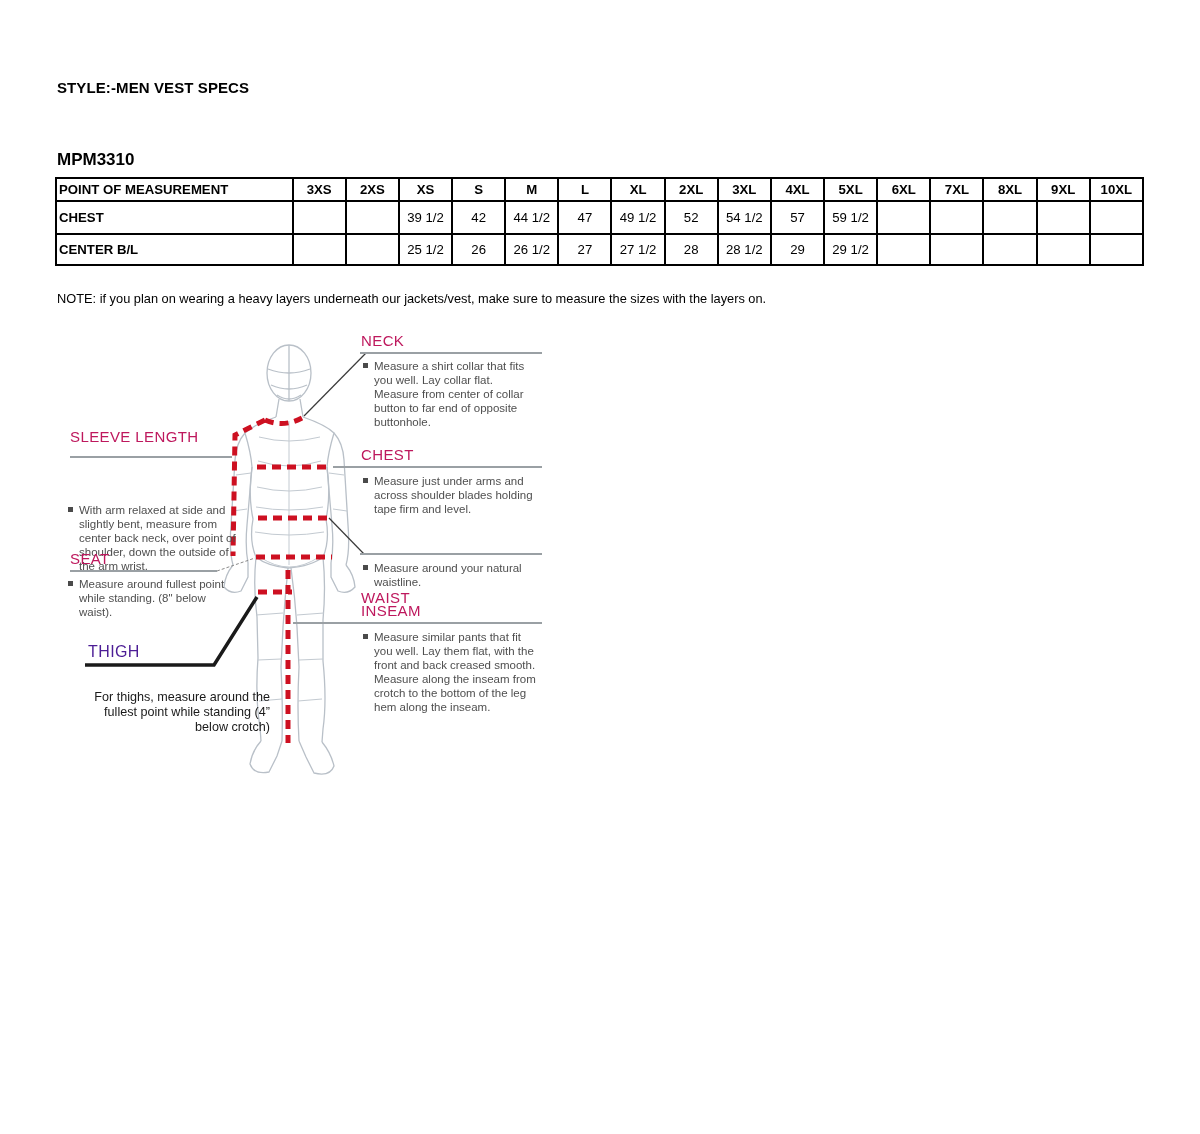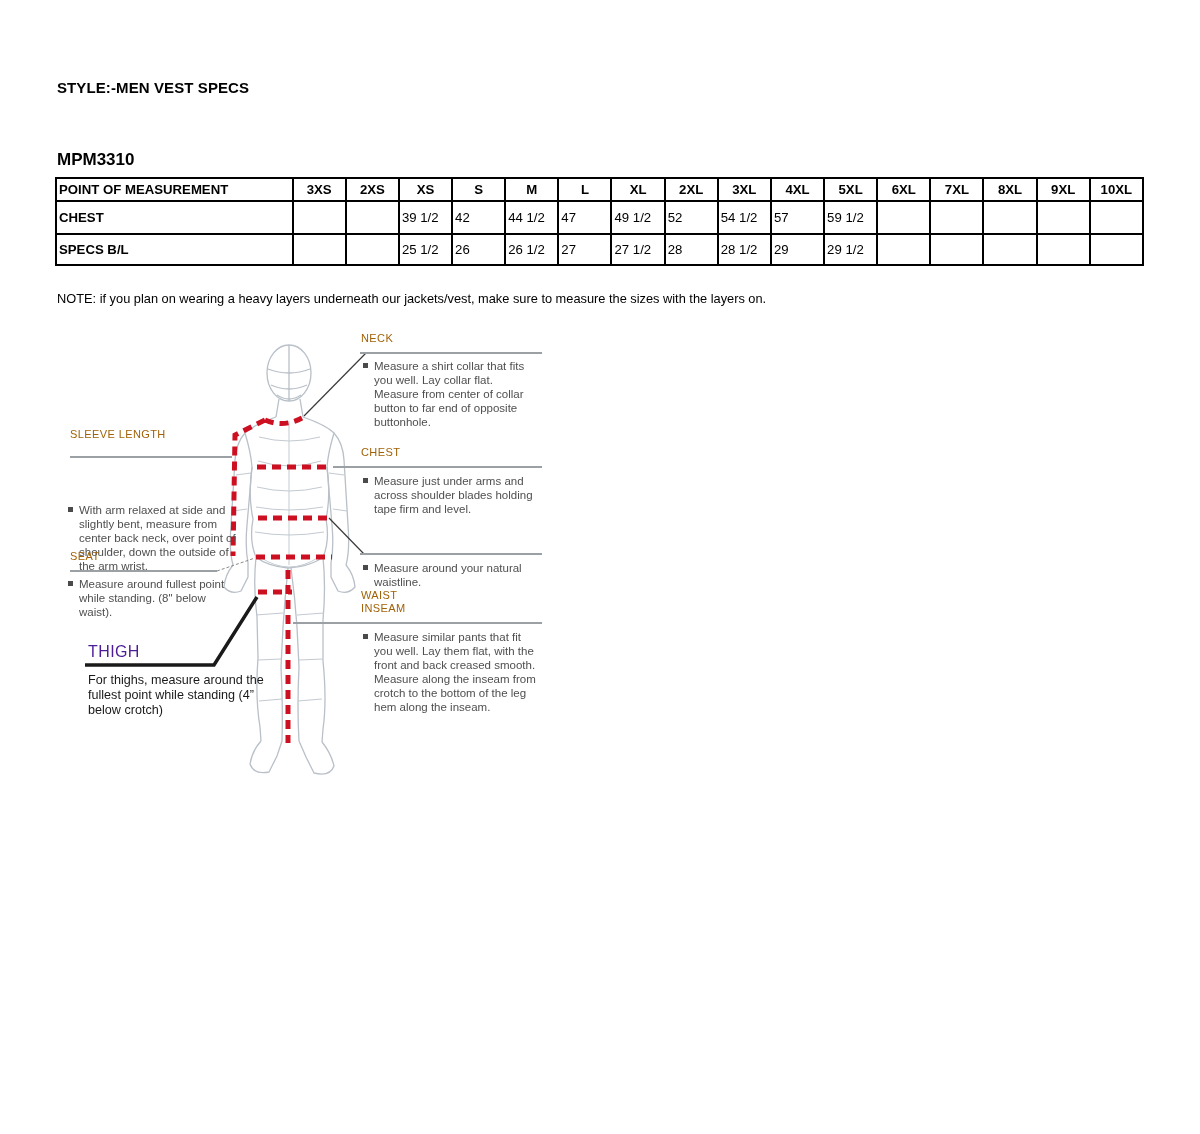--- a/index.html
+++ b/index.html
@@ -8,29 +8,29 @@
     font-family:"Liberation Sans", sans-serif; color:#000; overflow:hidden;
   }
   .doc-title { position:absolute; left:57px; top:79px; font-size:15px; font-weight:bold; letter-spacing:0.1px; }
   .doc-style-no { position:absolute; left:57px; top:112px; font-size:17px; font-weight:bold;margin-top:38px; }
   .note-line { position:absolute; left:57px; top:291px; font-size:12.8px; font-weight:normal; }
 
   table.spec { position:absolute; left:55px; top:177px; width:1089px; border-collapse:collapse; table-layout:fixed; }
   table.spec th, table.spec td { border:2px solid #000; padding:0 2px; font-size:13.2px; overflow:hidden; white-space:nowrap; }
   table.spec th { font-weight:bold; text-align:center; height:21px; }
   table.spec th.pom { text-align:left; }
-  table.spec td { text-align:left; font-weight:normal; }
+  table.spec td { text-align:center; font-weight:normal; }
   table.spec td.rowlabel { text-align:left; font-weight:bold; }
   table.spec tr.r1 td { height:31px; }
   table.spec tr.r2 td { height:29px; }
 
   .diagram { position:absolute; left:55px; top:325px; width:570px; height:480px; }
   .diagram svg { position:absolute; left:0; top:0; }
 
-  .g-title { position:absolute; font-size:11px; letter-spacing:0.4px; color:#a16207; white-space:nowrap; }
+  .g-title { position:absolute; font-size:15px; letter-spacing:0.4px; color:#be185d; white-space:nowrap; }
   .g-title.dark { color:#4c1d95; font-size:16px; }
   .g-desc { position:absolute; display:flex; align-items:flex-start; font-size:11.5px; line-height:1.22; color:#4f4f4f; }
   .g-desc .bullet { width:5px; height:5px; background:#4a4a4a; margin:4px 6px 0 0; flex:0 0 auto; }
   .g-desc.plain { color:#1a1a1a; font-size:12.6px; line-height:1.18; }
 </style>
 </head>
 <body>
 
 <div class="page">
 
@@ -90,21 +90,21 @@
       <td>54 1/2</td>
       <td>57</td>
       <td>59 1/2</td>
       <td></td>
       <td></td>
       <td></td>
       <td></td>
       <td></td>
     </tr>
     <tr class="r2">
-      <td class="rowlabel">SPECS B/L</td>
+      <td class="rowlabel">CENTER B/L</td>
       <td></td>
       <td></td>
       <td>25 1/2</td>
       <td>26</td>
       <td>26 1/2</td>
       <td>27</td>
       <td>27 1/2</td>
       <td>28</td>
       <td>28 1/2</td>
       <td>29</td>
@@ -215,18 +215,18 @@
       <span>Measure around fullest point while standing. (8" below waist).</span>
     </div>
 
     <div class="g-title" style="left:306px; top:277px;">INSEAM</div>
     <div class="g-desc" style="left:308px; top:305px; width:178px;">
       <span class="bullet"></span>
       <span>Measure similar pants that fit you well. Lay them flat, with the front and back creased smooth. Measure along the inseam from crotch to the bottom of the leg hem along the inseam.</span>
     </div>
 
     <div class="g-title dark" style="left:33px; top:318px;">THIGH</div>
-    <div class="g-desc plain" style="left:33px; top:348px; width:182px;">
+    <div class="g-desc plain" style="left:33px; top:365px; width:182px;text-align:right;">
       <span>For thighs, measure around the fullest point while standing (4” below crotch)</span>
     </div>
   </div>
 
 </div>
 
 </body></html>

